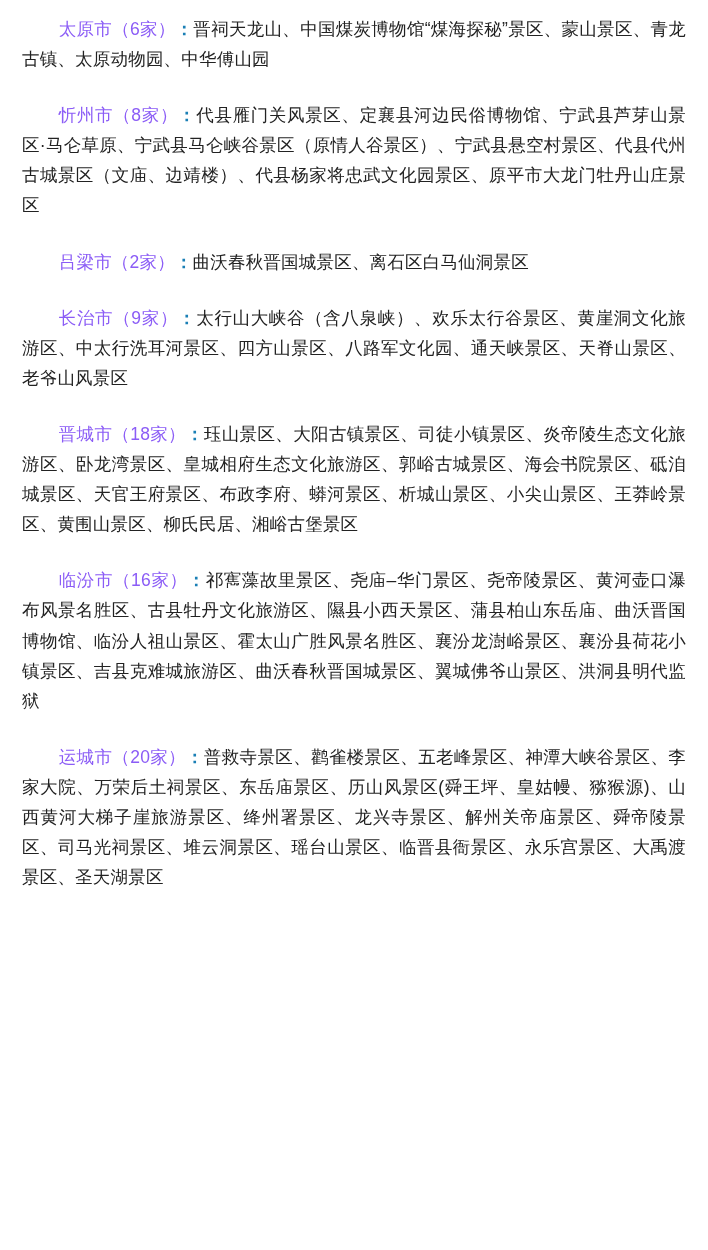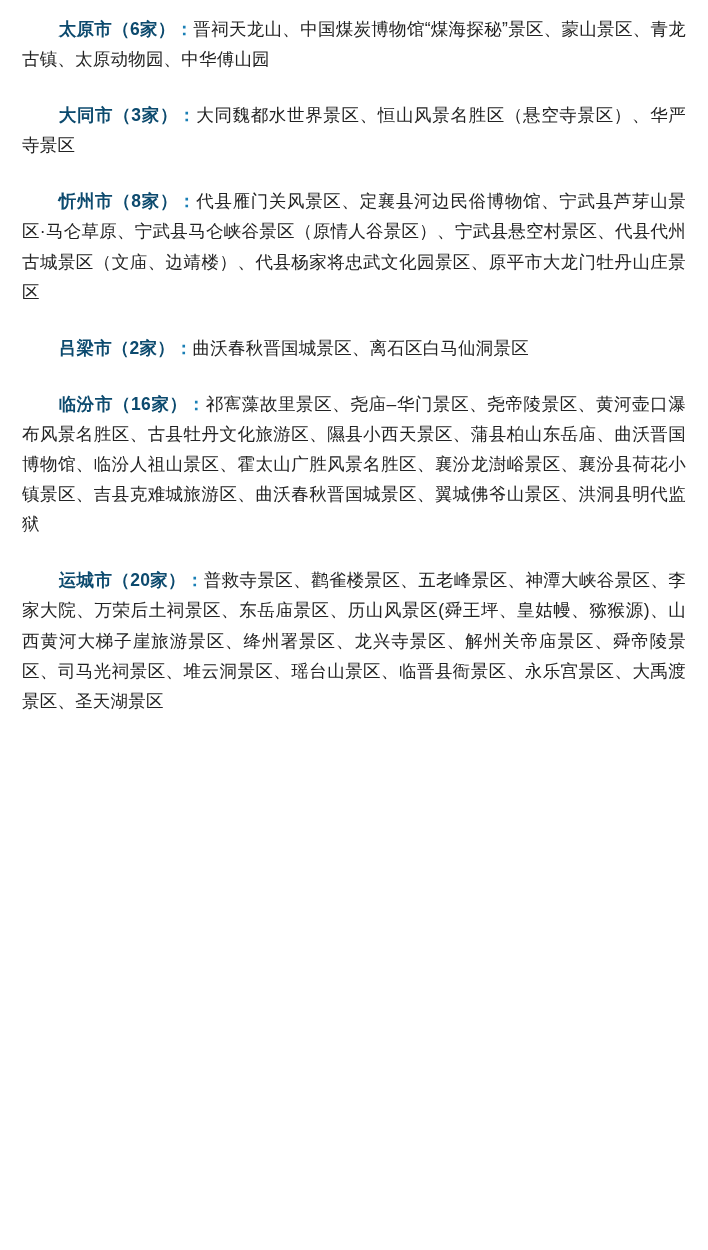--- a/index.html
+++ b/index.html
@@ -24,57 +24,60 @@
     font-size: 17.5px;
     line-height: 1.72;
     text-align: justify;
     text-justify: inter-ideograph;
     letter-spacing: 0.2px;
   }
   .entry:last-child {
     margin-bottom: 0;
   }
   .city {
-    color: #0c4a6e;
-    font-weight: bold;
+    color: #8b5cf6;
+    font-weight: normal;
     margin-left: 2.1em;
   }
   .colon {
     color: #1a7fb5;
     font-weight: bold;
   }
   .items {
     color: #222222;
   }
 </style>
 </head>
 <body>
 
 <div class="page">
 
   <p class="entry">
     <span class="city">太原市（6家）</span><span class="colon">：</span><span class="items">晋祠天龙山、中国煤炭博物馆“煤海探秘”景区、蒙山景区、青龙古镇、太原动物园、中华傅山园</span>
   </p>
 
-  <p class="entry">
-    <span class="city">大同市（3家）</span><span class="colon">：</span><span class="items">大同魏都水世界景区、恒山风景名胜区（悬空寺景区）、华严寺景区</span>
-  </p>
 
 
   <p class="entry">
     <span class="city">忻州市（8家）</span><span class="colon">：</span><span class="items">代县雁门关风景区、定襄县河边民俗博物馆、宁武县芦芽山景区·马仑草原、宁武县马仑峡谷景区（原情人谷景区）、宁武县悬空村景区、代县代州古城景区（文庙、边靖楼）、代县杨家将忠武文化园景区、原平市大龙门牡丹山庄景区</span>
   </p>
 
 
   <p class="entry">
     <span class="city">吕梁市（2家）</span><span class="colon">：</span><span class="items">曲沃春秋晋国城景区、离石区白马仙洞景区</span>
   </p>
 
 
+  <p class="entry">
+    <span class="city">长治市（9家）</span><span class="colon">：</span><span class="items">太行山大峡谷（含八泉峡）、欢乐太行谷景区、黄崖洞文化旅游区、中太行洗耳河景区、四方山景区、八路军文化园、通天峡景区、天脊山景区、老爷山风景区</span>
+  </p>
 
+  <p class="entry">
+    <span class="city">晋城市（18家）</span><span class="colon">：</span><span class="items">珏山景区、大阳古镇景区、司徒小镇景区、炎帝陵生态文化旅游区、卧龙湾景区、皇城相府生态文化旅游区、郭峪古城景区、海会书院景区、砥洎城景区、天官王府景区、布政李府、蟒河景区、析城山景区、小尖山景区、王莽岭景区、黄围山景区、柳氏民居、湘峪古堡景区</span>
+  </p>
 
   <p class="entry">
     <span class="city">临汾市（16家）</span><span class="colon">：</span><span class="items">祁寯藻故里景区、尧庙–华门景区、尧帝陵景区、黄河壶口瀑布风景名胜区、古县牡丹文化旅游区、隰县小西天景区、蒲县柏山东岳庙、曲沃晋国博物馆、临汾人祖山景区、霍太山广胜风景名胜区、襄汾龙澍峪景区、襄汾县荷花小镇景区、吉县克难城旅游区、曲沃春秋晋国城景区、翼城佛爷山景区、洪洞县明代监狱</span>
   </p>
 
   <p class="entry">
     <span class="city">运城市（20家）</span><span class="colon">：</span><span class="items">普救寺景区、鹳雀楼景区、五老峰景区、神潭大峡谷景区、李家大院、万荣后土祠景区、东岳庙景区、历山风景区(舜王坪、皇姑幔、猕猴源)、山西黄河大梯子崖旅游景区、绛州署景区、龙兴寺景区、解州关帝庙景区、舜帝陵景区、司马光祠景区、堆云洞景区、瑶台山景区、临晋县衙景区、永乐宫景区、大禹渡景区、圣天湖景区</span>
   </p>
 
 </div>

